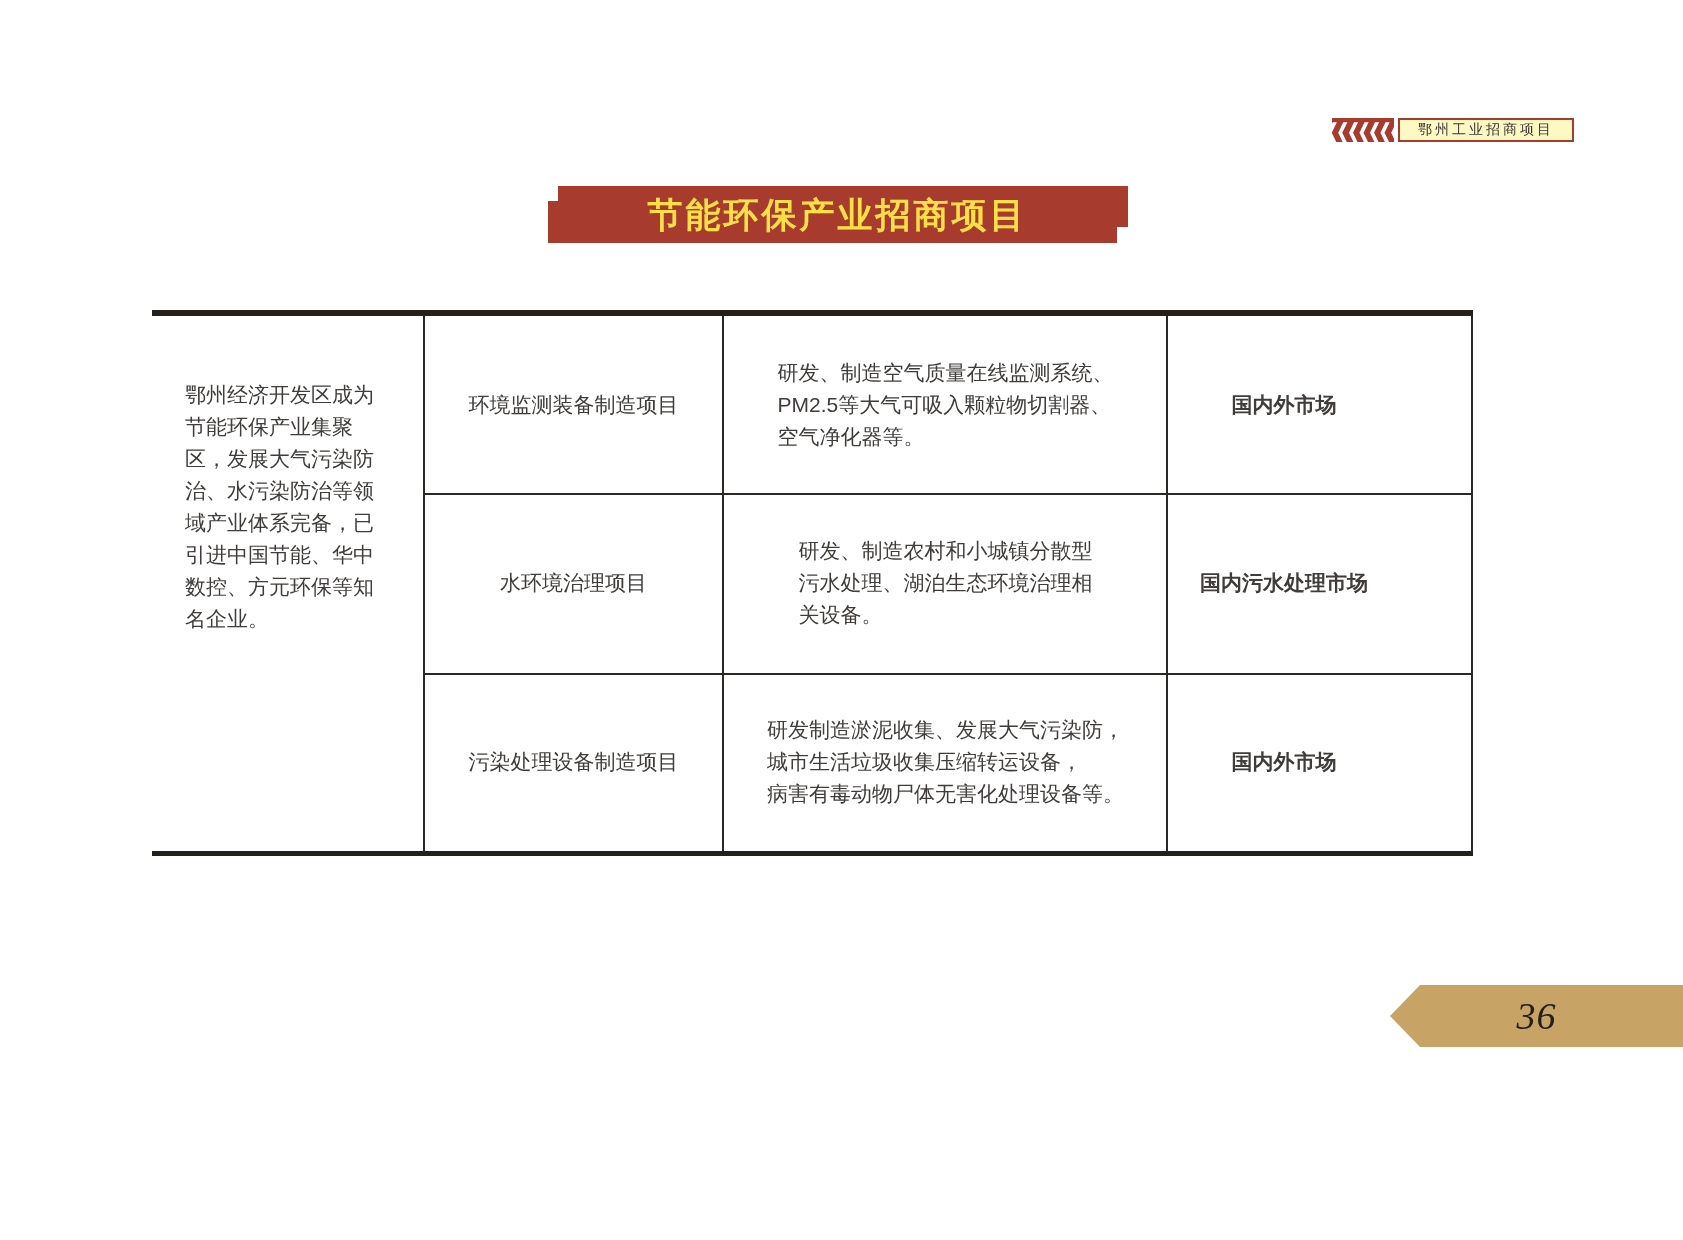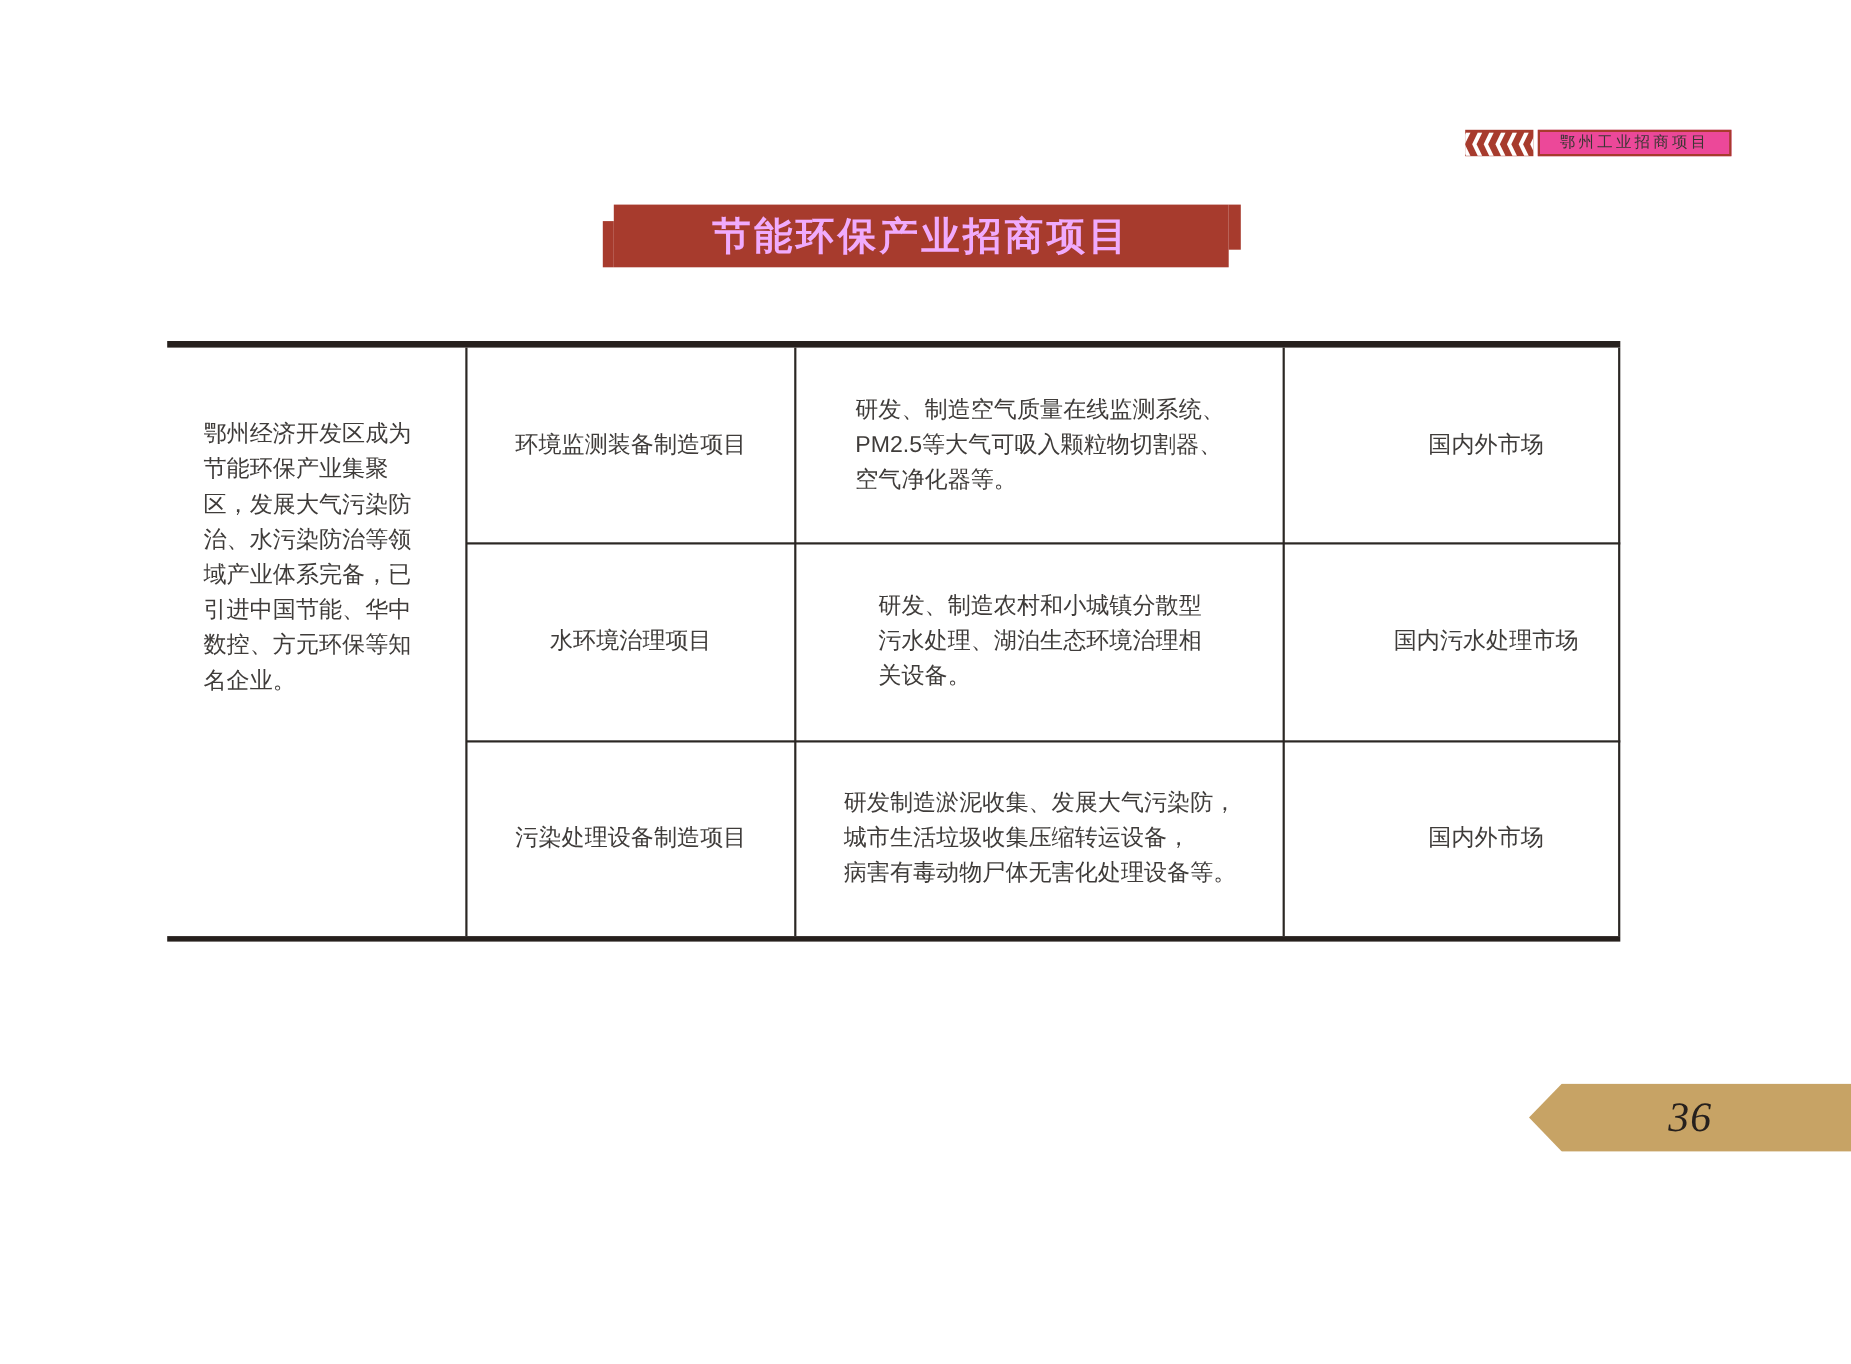--- a/index.html
+++ b/index.html
@@ -10,37 +10,37 @@
   }
   
   .badge{position:absolute;top:118px;left:1332px;height:24px;display:flex;align-items:stretch;}
   .badge-chevrons{
     background:var(--red);color:#fff;width:62px;display:flex;align-items:center;justify-content:center;
     font-weight:bold;font-size:15px;letter-spacing:-2px;line-height:1;
     transform-origin:center;overflow:hidden;
   }
   .badge-chevrons span{transform:scaleY(1.35);display:inline-block;}
   .badge-box{
-    margin-left:4px;background:#ec4899;border:2px solid var(--red);width:172px;
+    margin-left:4px;background:#fef9c3;border:2px solid var(--red);width:172px;
     display:flex;align-items:center;justify-content:center;
     font-size:14px;color:#3a3633;letter-spacing:3px;font-weight:500;
   }
   
   .banner{
     position:absolute;left:558px;top:186px;width:559px;height:57px;background:var(--red);
     display:flex;align-items:center;justify-content:center;
   }
   .banner:before{ 
     content:"";position:absolute;left:-10px;bottom:0;width:10px;height:74%;background:var(--red);
   }
   .banner:after{ 
     content:"";position:absolute;right:-11px;top:0;width:11px;height:72%;background:var(--red);
   }
   .banner h1{
-    margin:0;color:#f0abfc;font-size:35px;font-weight:bold;letter-spacing:3px;line-height:1;
+    margin:0;color:#fde047;font-size:35px;font-weight:bold;letter-spacing:3px;line-height:1;
   }
   
   .tbl{position:absolute;left:152px;top:273px;width:1321px;height:583px;}
   .tbl-head{position:absolute;left:0;top:0;width:1321px;height:37px;display:flex;}
   .tbl-head .hcell{
     background:var(--red);color:#fff;font-weight:bold;font-size:20px;letter-spacing:1px;
     display:flex;align-items:center;justify-content:center;
   }
   .hc1{width:271px;} .hc2{width:294px;margin-left:4px;} .hc3{width:440px;margin-left:4px;} .hc4{width:304px;margin-left:4px;}
   .head-rule{position:absolute;left:0;top:37px;width:1321px;height:6px;background:var(--dark);}
@@ -51,21 +51,21 @@
   .h1{top:220px;} .h2{top:400px;}
   .cell{
     position:absolute;display:flex;align-items:center;justify-content:center;
     color:var(--ink);font-size:21px;line-height:32px;
   }
   .pre{white-space:pre-line;}
   .c-base{left:0;top:43px;width:271px;height:382px;}
   .c-base .txt{width:205px;text-align:left;}
   .col-proj{left:274px;width:295px;}
   .col-content{left:574px;width:439px;text-align:left;}
-  .col-market{left:1048px;width:302px;}
+  .col-market{left:981px;width:302px;font-weight:bold;}
   .r1{top:43px;height:177px;} .r2{top:220px;height:180px;} .r3{top:400px;height:178px;}
   
   .pagenum{
     position:absolute;left:1390px;top:985px;width:293px;height:62px;background:var(--tan);
     clip-path:polygon(30px 0, 100% 0, 100% 100%, 30px 100%, 0 50%);
     display:flex;align-items:center;justify-content:center;
   }
   .pagenum .num{
     font-family:"Liberation Serif",serif;font-style:italic;font-size:38px;color:#26201d;
     letter-spacing:1px;

